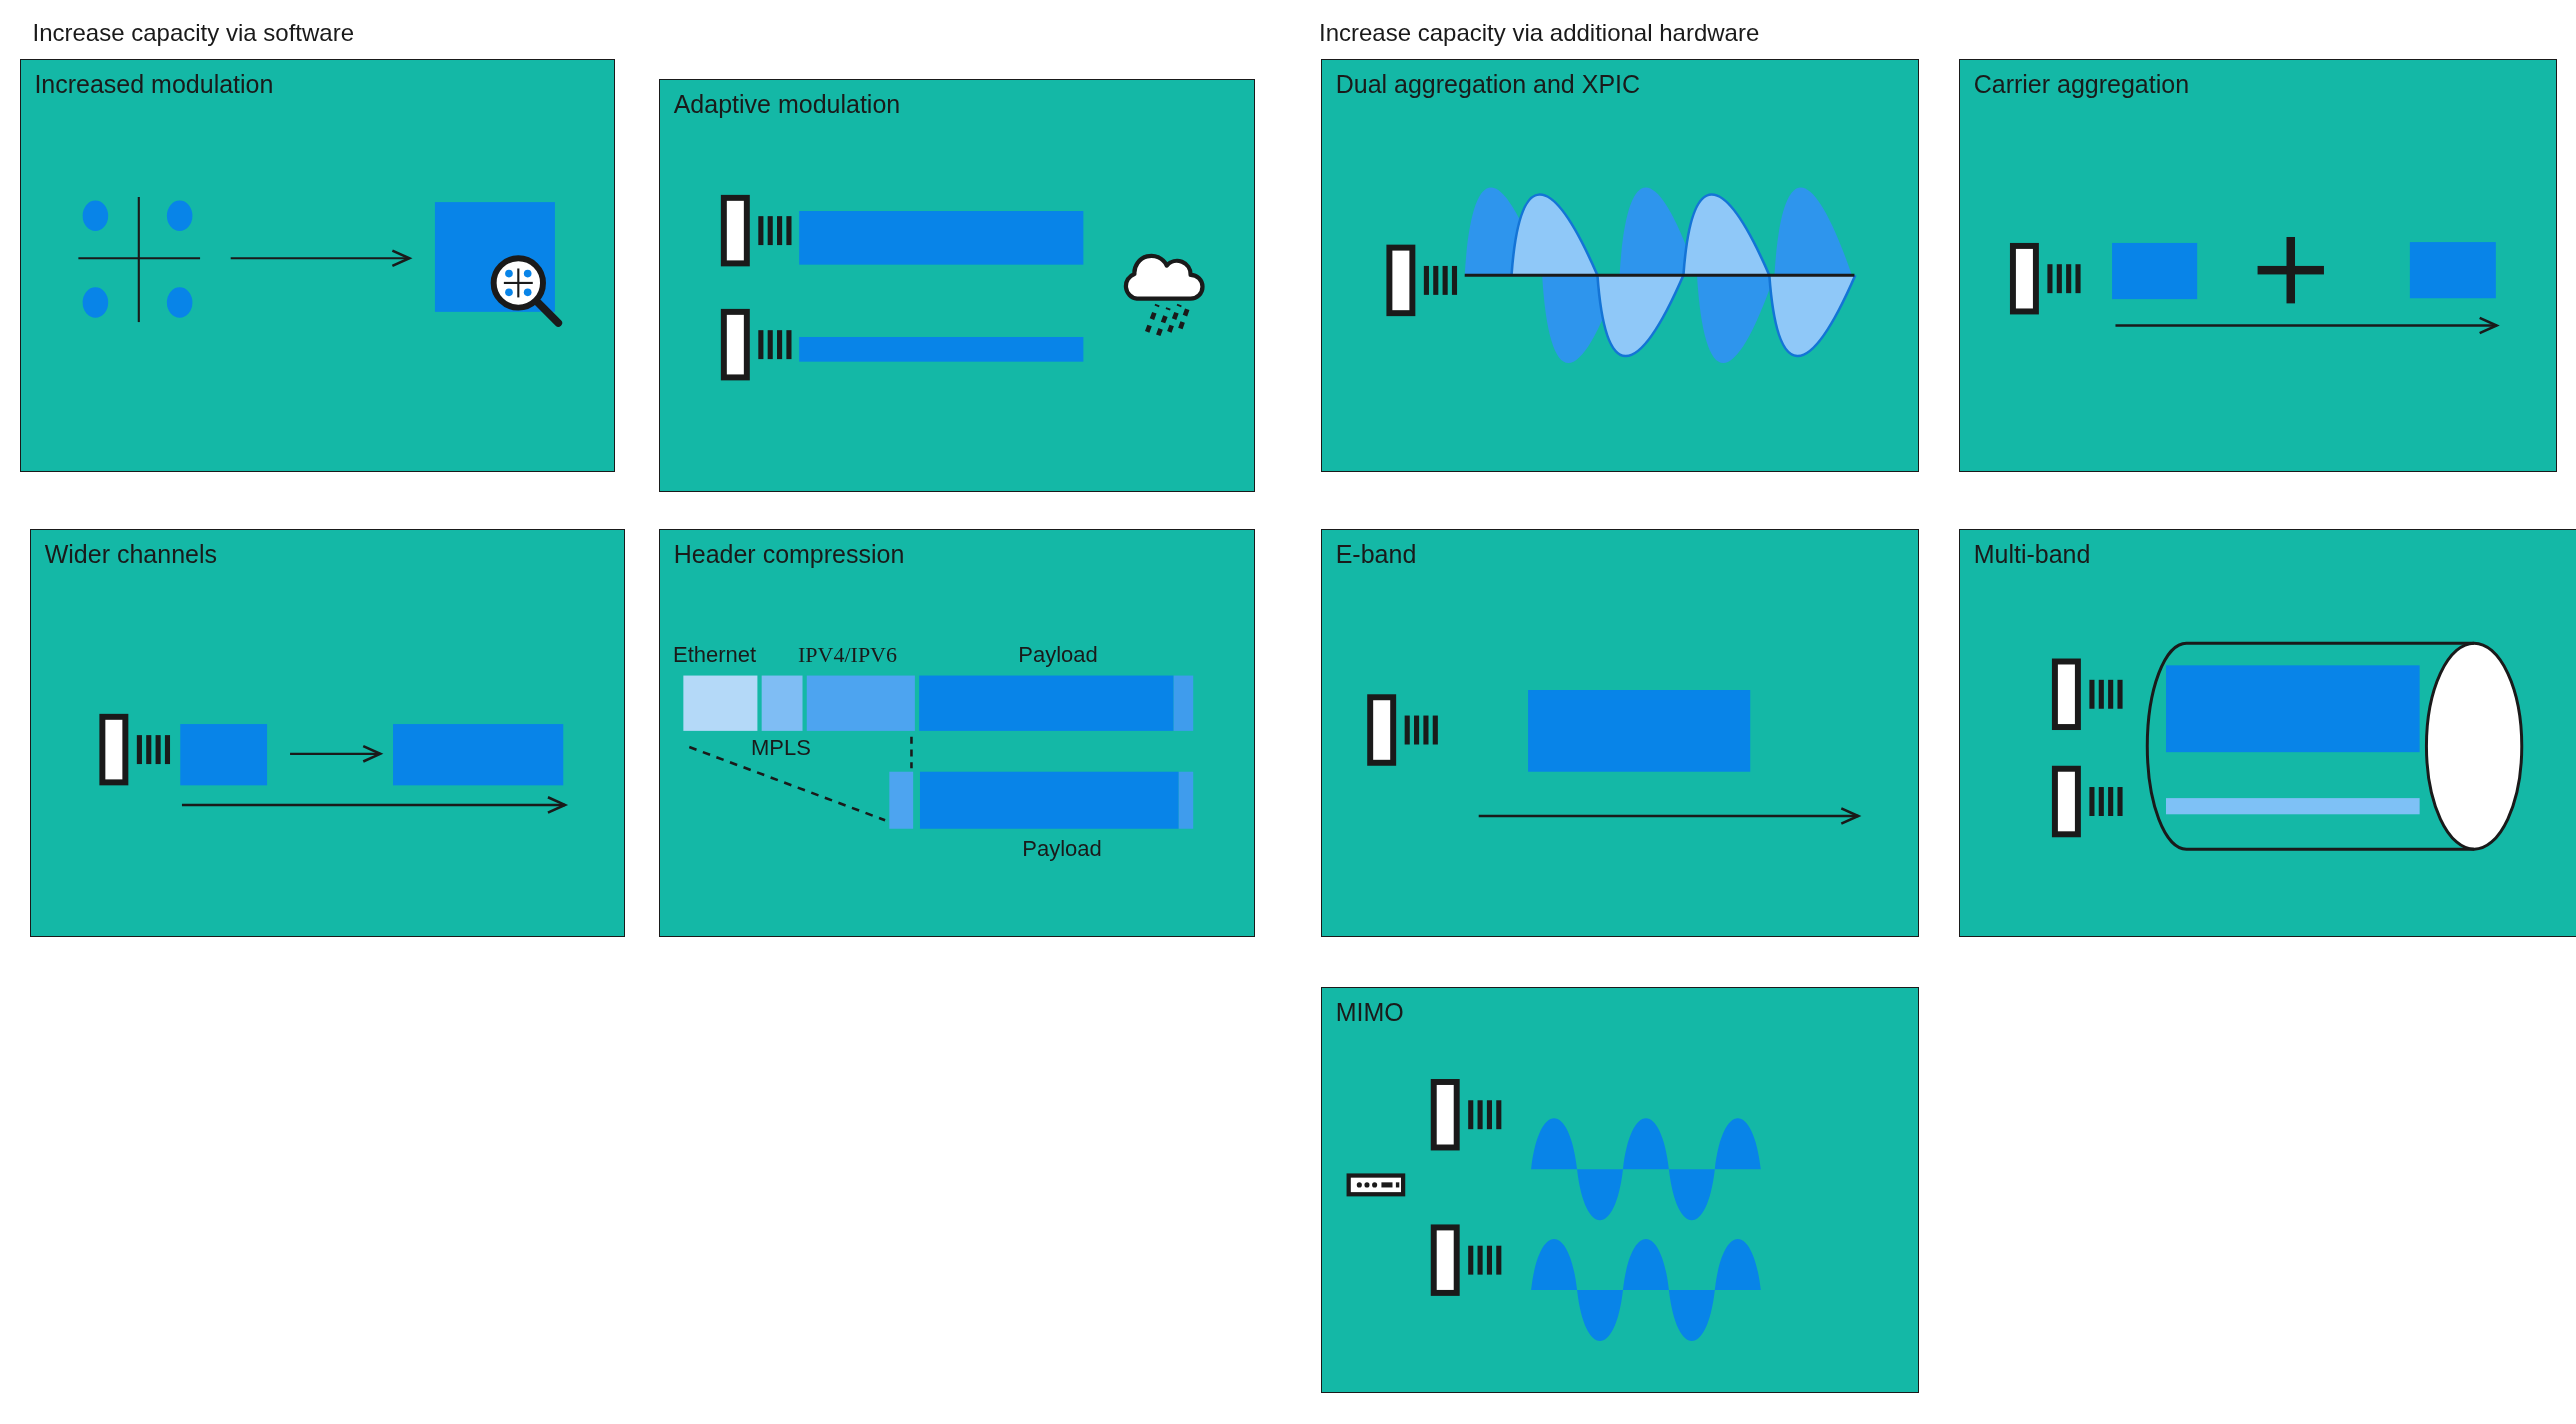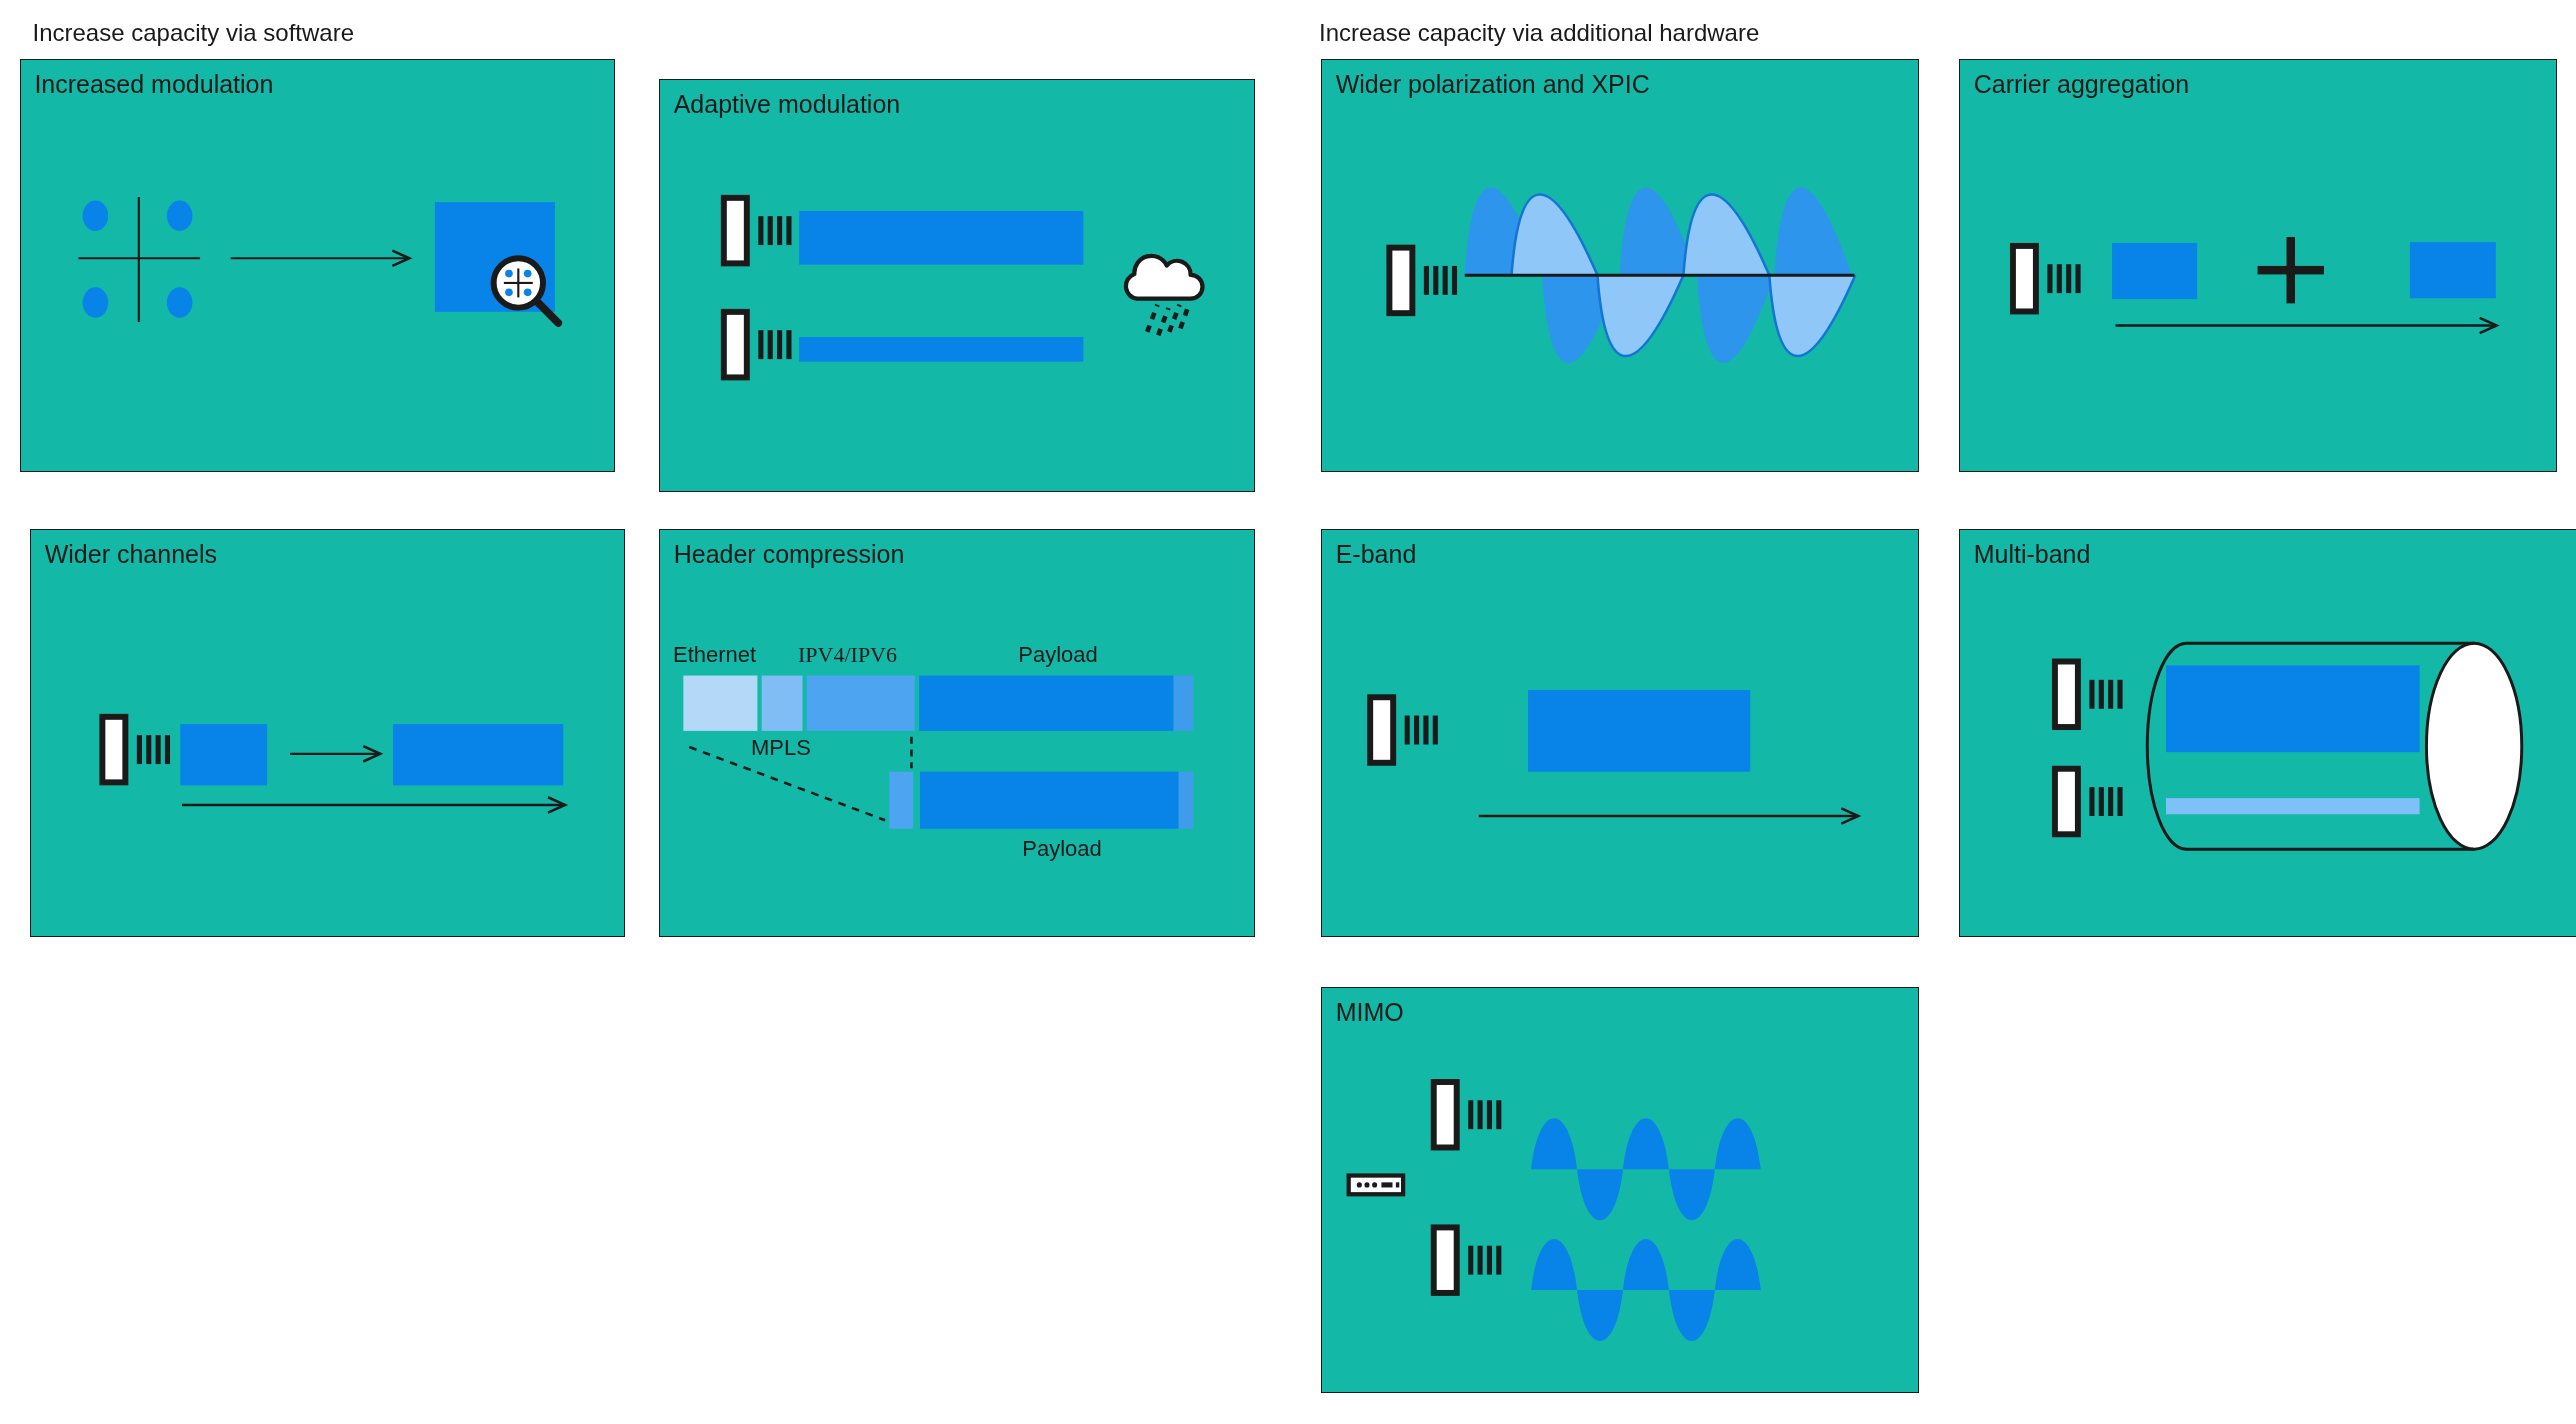--- a/index.html
+++ b/index.html
@@ -94,21 +94,21 @@
         <line x1="572" y1="296" x2="584" y2="264"></line>
         <line x1="585" y1="300" x2="597" y2="268"></line>
         <line x1="598" y1="296" x2="610" y2="264"></line>
         <line x1="611" y1="292" x2="621" y2="264"></line>
       </g>
     </g>
   </svg>
 </div>
 
 <div class="panel" style="left:1321px;top:59px;width:598px;height:413px;">
-  <div class="panel-title">Wider polarization and XPIC</div>
+  <div class="panel-title">Dual aggregation and XPIC</div>
   <svg class="gfx" viewBox="0 0 699 483">
     <use href="#antenna" transform="translate(75,217)"></use>
     <path class="fill-wavedark" d="M167,253 C175,118 210,113 258,253 C266,388 301,393 349,253 C357,118 392,113 440,253 C448,388 483,393 531,253 C539,118 574,113 622,253 Z"></path>
     <path class="fill-wavelight" d="M222,253 C231,129 267,124 323,253 C332,377 368,382 424,253 C433,129 469,124 525,253 C534,377 570,382 626,253"></path>
     <line x1="167" y1="253" x2="625" y2="253" class="stroke-ink" stroke-width="3.5"></line>
   </svg>
 </div>
 
 <div class="panel" style="left:1959px;top:59px;width:598px;height:413px;">
   <div class="panel-title">Carrier aggregation</div>

